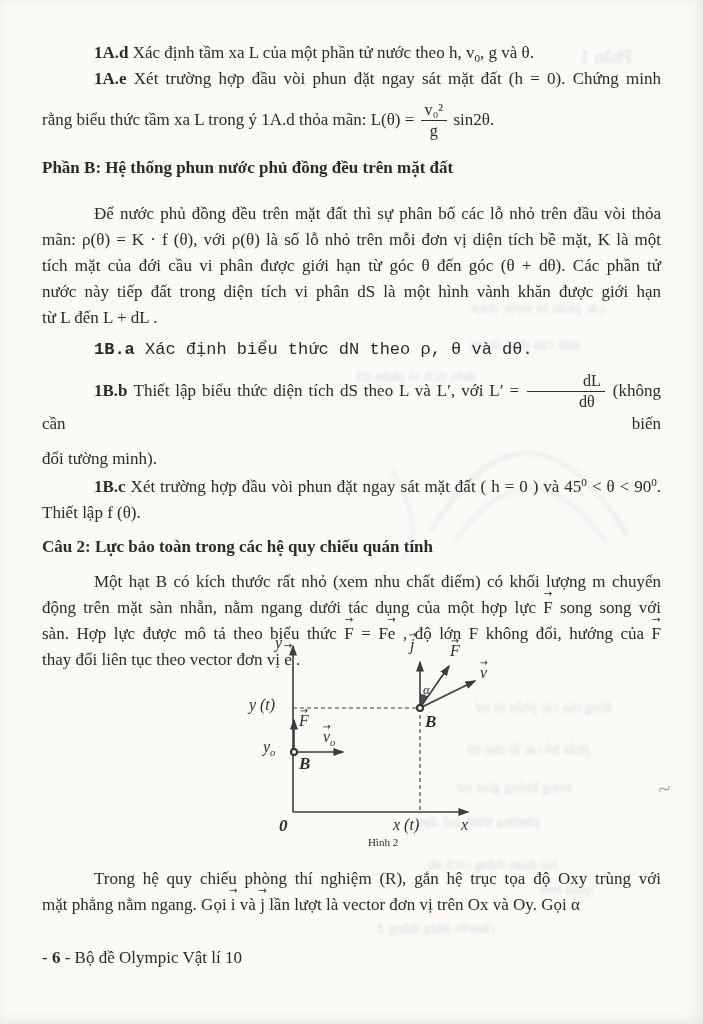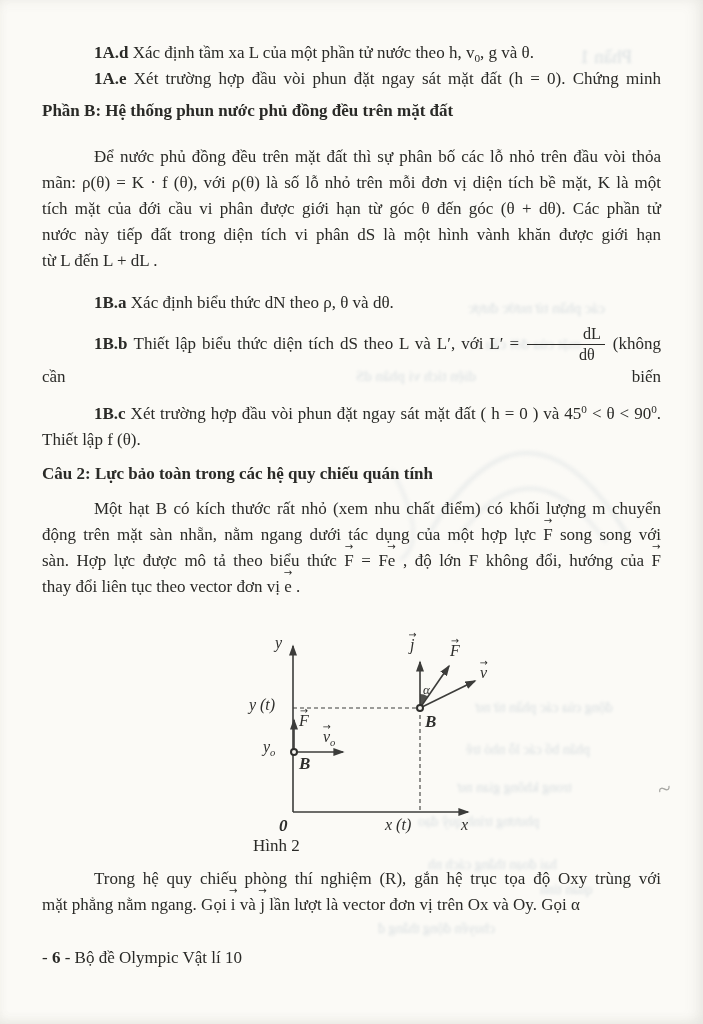--- a/index.html
+++ b/index.html
@@ -29,21 +29,21 @@
   .vec::after{
     content:"→";position:absolute;left:50%;top:-0.62em;transform:translateX(-50%);
     font-size:0.60em;line-height:1;font-style:normal;font-family:"DejaVu Sans",sans-serif;
   }
   
   #figure{position:absolute;left:253px;top:634px;width:270px;height:235px;z-index:2;}
   #fig-svg{position:absolute;left:0;top:0;}
   .flabel{position:absolute;font-style:italic;font-size:16px;color:#2e2e2c;white-space:nowrap;}
   .fbold{font-weight:bold;font-size:17px;}
   .fsmall{font-size:13px;}
-  .fcaption{position:absolute;top:202px;left:0;width:260px;text-align:left;font-style:normal;font-size:17px;color:#2a2a27;}
+  .fcaption{position:absolute;top:202px;left:0;width:260px;text-align:center;font-style:normal;font-size:11px;color:#2a2a27;}
   
   #footer{position:absolute;left:42px;top:948px;font-size:17px;z-index:2;}
   
   #bleed{position:absolute;inset:0;z-index:1;pointer-events:none;}
   .bleed-line{
     position:absolute;color:#8fa3b3;opacity:.32;filter:blur(1.6px);
     transform:scaleX(-1);white-space:nowrap;
   }
   #bleed-curves{position:absolute;left:0;top:0;filter:blur(2px);opacity:.28;}
   #scan-mark{position:absolute;left:658px;top:776px;font-size:24px;color:#8a8a86;opacity:.75;transform:rotate(-14deg);z-index:1;}
@@ -69,28 +69,30 @@
       <div class="bleed-line" style="left: 418px; top: 814px; font-size: 14px;">phương trình quỹ đạo</div>
       <div class="bleed-line" style="left: 428px; top: 857px; font-size: 14px;">hai đoạn thẳng cách nh</div>
       <div class="bleed-line" style="left: 540px; top: 882px; font-size: 14px;">quán tính</div>
       <div class="bleed-line" style="left: 378px; top: 921px; font-size: 14px;">chuyển động thẳng đ</div>
     </div>
   <div id="scan-mark">~</div>
 
   <div class="col" id="col-top">
       <div class="line ind"><span class="bold">1A.d </span><span>Xác định tầm xa L của một phần tử nước theo h, v</span><sub>0</sub><span>, g và θ.</span></div>
       <div class="line ind jl"><span class="bold">1A.e </span><span>Xét trường hợp đầu vòi phun đặt ngay sát mặt đất (h = 0). Chứng minh</span></div>
+      <div class="line tall"><span>rằng biểu thức tầm xa L trong ý 1A.d thỏa mãn: L(θ) = </span><span class="frac"><span class="num">v₀²</span><span class="den">g</span></span><span> sin2θ.</span></div>
       <div class="line heading" style="margin-top: 6px; margin-bottom: 20px;"><span>Phần B: Hệ thống phun nước phủ đồng đều trên mặt đất</span></div>
       <div class="line ind jl"><span>Để nước phủ đồng đều trên mặt đất thì sự phân bố các lỗ nhỏ trên đầu vòi thỏa</span></div>
       <div class="line jl"><span>mãn: ρ(θ) = K · f (θ), với ρ(θ) là số lỗ nhỏ trên mỗi đơn vị diện tích bề mặt, K là một</span></div>
       <div class="line jl"><span>tích mặt của đới cầu vi phân được giới hạn từ góc θ đến góc (θ + dθ). Các phần tử</span></div>
       <div class="line jl"><span>nước này tiếp đất trong diện tích vi phân dS là một hình vành khăn được giới hạn</span></div>
       <div class="line"><span>từ L đến L + dL .</span></div>
-      <div class="line ind" style="margin-top: 16px;"><span class="bold">1B.a </span><span>Xác định biểu thức dN theo ρ, θ và dθ.</span></div>
+      <div class="line ind" style="margin-top: 6px; font-family: Liberation Mono, monospace;"><span class="bold">1B.a </span><span>Xác định biểu thức dN theo ρ, θ và dθ.</span></div>
       <div class="line ind jl tall"><span class="bold">1B.b </span><span>Thiết lập biểu thức diện tích dS theo L và L′, với L′ = </span><span class="frac"><span class="num">dL</span><span class="den">dθ</span></span><span> (không cần biến</span></div>
+      <div class="line"><span>đổi tường minh).</span></div>
       <div class="line ind jl" style="margin-top: 2px;"><span class="bold">1B.c </span><span>Xét trường hợp đầu vòi phun đặt ngay sát mặt đất ( h = 0 ) và 45</span><sup>0</sup><span> &lt; θ &lt; 90</span><sup>0</sup><span>.</span></div>
       <div class="line"><span>Thiết lập f (θ).</span></div>
       <div class="line heading" style="margin-top: 8px; margin-bottom: 9px;"><span>Câu 2: Lực bảo toàn trong các hệ quy chiếu quán tính</span></div>
       <div class="line ind jl"><span>Một hạt B có kích thước rất nhỏ (xem nhu chất điểm) có khối lượng m chuyển</span></div>
       <div class="line jl"><span>động trên mặt sàn nhẵn, nằm ngang dưới tác dụng của một hợp lực </span><span class="vec">F</span><span> song song với</span></div>
       <div class="line jl"><span>sàn. Hợp lực được mô tả theo biểu thức </span><span class="vec">F</span><span> = F</span><span class="vec">e</span><span> , độ lớn F không đổi, hướng của </span><span class="vec">F</span></div>
       <div class="line"><span>thay đổi liên tục theo vector đơn vị </span><span class="vec">e</span><span> .</span></div>
     </div>
 
   <div id="figure">
@@ -117,21 +119,21 @@
       <path d="M167,74 L167,60 A14,14 0 0 1 174.6,62.3 Z" fill="#3c3c3a" opacity="0.9"></path>
 
       <circle cx="167" cy="74" r="3" fill="#f5f4f0" stroke="#2f2f2d" stroke-width="2"></circle>
       <circle cx="41" cy="118" r="3" fill="#f5f4f0" stroke="#2f2f2d" stroke-width="2"></circle>
     </svg>
 
     <span class="flabel" style="left:22px;top:0px;">y</span>
     <span class="flabel" style="left:208px;top:182px;">x</span>
     <span class="flabel fbold" style="left:26px;top:182px;">0</span>
     <span class="flabel" style="left:-16px;top:62px;width:50px;text-align:center;">y (t)</span>
-    <span class="flabel" style="left:132px;top:182px;">x (t)</span>
+    <span class="flabel" style="left:140px;top:182px;">x (t)</span>
     <span class="flabel" style="left:10px;top:104px;"><span>y</span><sub>o</sub></span>
     <span class="flabel fbold" style="left:46px;top:120px;">B</span>
     <span class="flabel fbold" style="left:172px;top:78px;">B</span>
     <span class="flabel" style="left:46px;top:78px;"><span class="vec">F</span></span>
     <span class="flabel" style="left:70px;top:94px;"><span class="vec">v</span><sub>o</sub></span>
     <span class="flabel" style="left:157px;top:2px;"><span class="vec">j</span></span>
     <span class="flabel" style="left:197px;top:8px;"><span class="vec">F</span></span>
     <span class="flabel" style="left:227px;top:30px;"><span class="vec">v</span></span>
     <span class="flabel fsmall" style="left:170px;top:48px;">α</span>
     <div class="fcaption">Hình 2</div>

